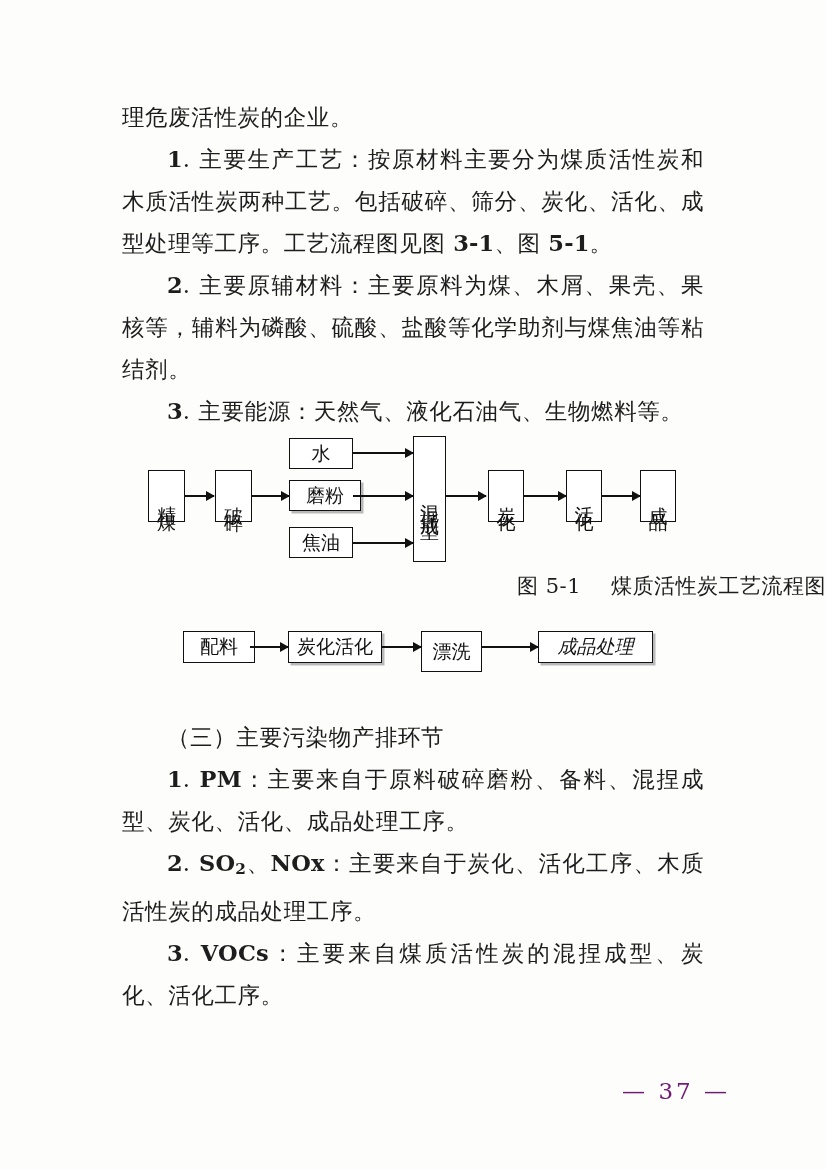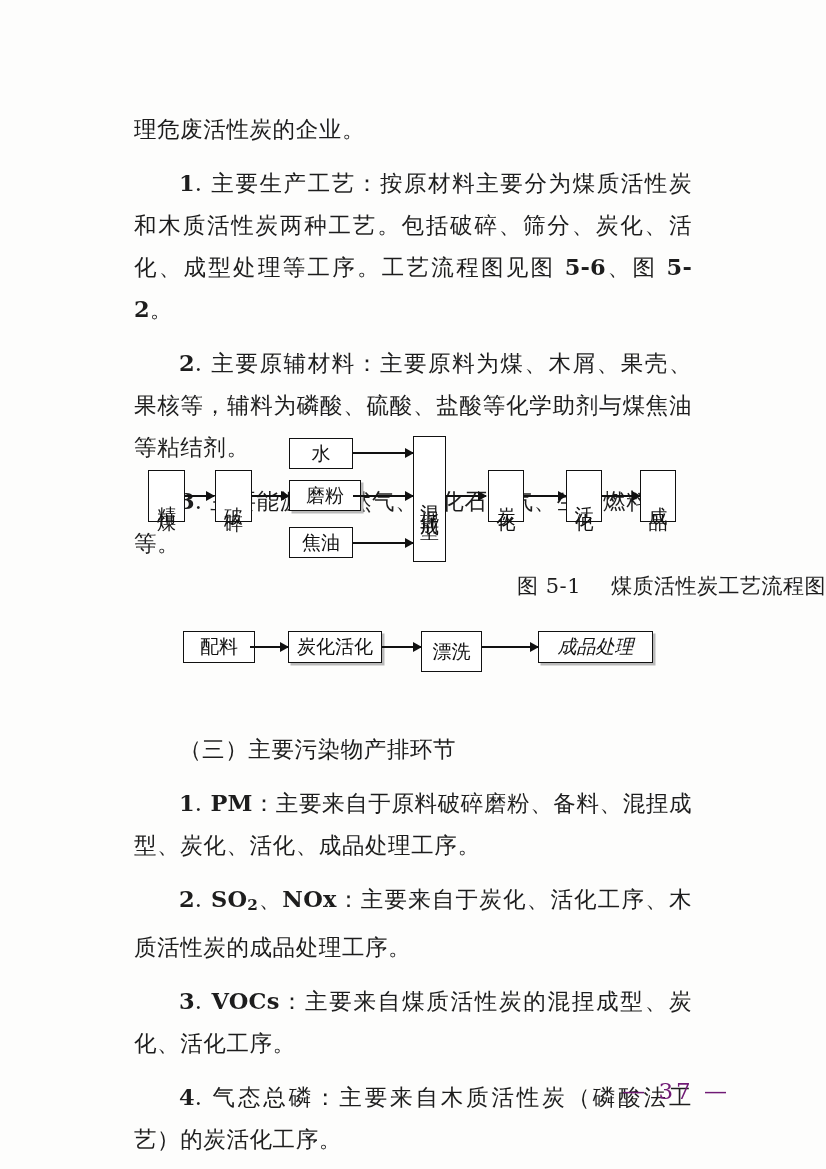--- a/index.html
+++ b/index.html
@@ -20,21 +20,21 @@
     background: #fdfdfc;
     overflow: hidden;
   }
   .content {
     position: absolute;
     left: 122px;
     top: 96px;
     width: 582px;
   }
   p.para {
-    margin: 12px;
+    margin: 0;
     font-size: 22.5px;
     line-height: 42px;
     letter-spacing: 0.6px;
     text-align: justify;
     text-justify: inter-character;
     font-family: "DejaVu Serif", "Liberation Serif", serif;
     color: #1d1d1d;
   }
   p.indent { text-indent: 45px; }
   p.nojust { text-align: left; }
@@ -108,21 +108,21 @@
     font-family: "DejaVu Serif", "Liberation Serif", serif;
   }
 </style>
 </head>
 <body>
 
 <div id="page">
 
   <div class="content">
     <p class="para nojust">理危废活性炭的企业。</p>
-    <p class="para indent"><span class="latin">1</span>. 主要生产工艺：按原材料主要分为煤质活性炭和木质活性炭两种工艺。包括破碎、筛分、炭化、活化、成型处理等工序。工艺流程图见图 <span class="latin">5-6</span>、图 <span class="latin">5-2</span>。</p>
+    <p class="para indent"><span class="latin">1</span>. 主要生产工艺：按原材料主要分为煤质活性炭和木质活性炭两种工艺。包括破碎、筛分、炭化、活化、成型处理等工序。工艺流程图见图 <span class="latin">3-1</span>、图 <span class="latin">5-1</span>。</p>
     <p class="para indent"><span class="latin">2</span>. 主要原辅材料：主要原料为煤、木屑、果壳、果核等，辅料为磷酸、硫酸、盐酸等化学助剂与煤焦油等粘结剂。</p>
     <p class="para indent nojust"><span class="latin">3</span>. 主要能源：天然气、液化石油气、生物燃料等。</p>
   </div>
 
   <div class="figure" style="top:0;">
 
     <div class="fbox vert" style="left:148px; top:470px; width:37px; height:52px;">精煤</div>
     <div class="arrow" style="left:185px; top:495px; width:29px;"></div>
 
     <div class="fbox vert" style="left:215px; top:470px; width:37px; height:52px;">破碎</div>
@@ -172,20 +172,17 @@
     <p class="para indent nojust">（三）主要污染物产排环节</p>
     <p class="para indent">
       <span><span class="latin">1</span>. <span class="latin">PM</span>：主要来自于原料破碎磨粉、备料、混捏成型、炭化、活化、成品处理工序。</span>
     </p>
     <p class="para indent">
       <span><span class="latin">2</span>. <span class="latin">SO</span><sub><span class="latin">2</span></sub>、<span class="latin">NOx</span>：主要来自于炭化、活化工序、木质活性炭的成品处理工序。</span>
     </p>
     <p class="para indent">
       <span><span class="latin">3</span>. <span class="latin">VOCs</span>：主要来自煤质活性炭的混捏成型、炭化、活化工序。</span>
     </p>
-    <p class="para indent">
-      <span><span class="latin">4</span>. 气态总磷：主要来自木质活性炭（磷酸法工艺）的炭活化工序。</span>
-    </p>
   </div>
 
   <div class="page-number">— 37 —</div>
 
 </div>
 
 </body></html>

